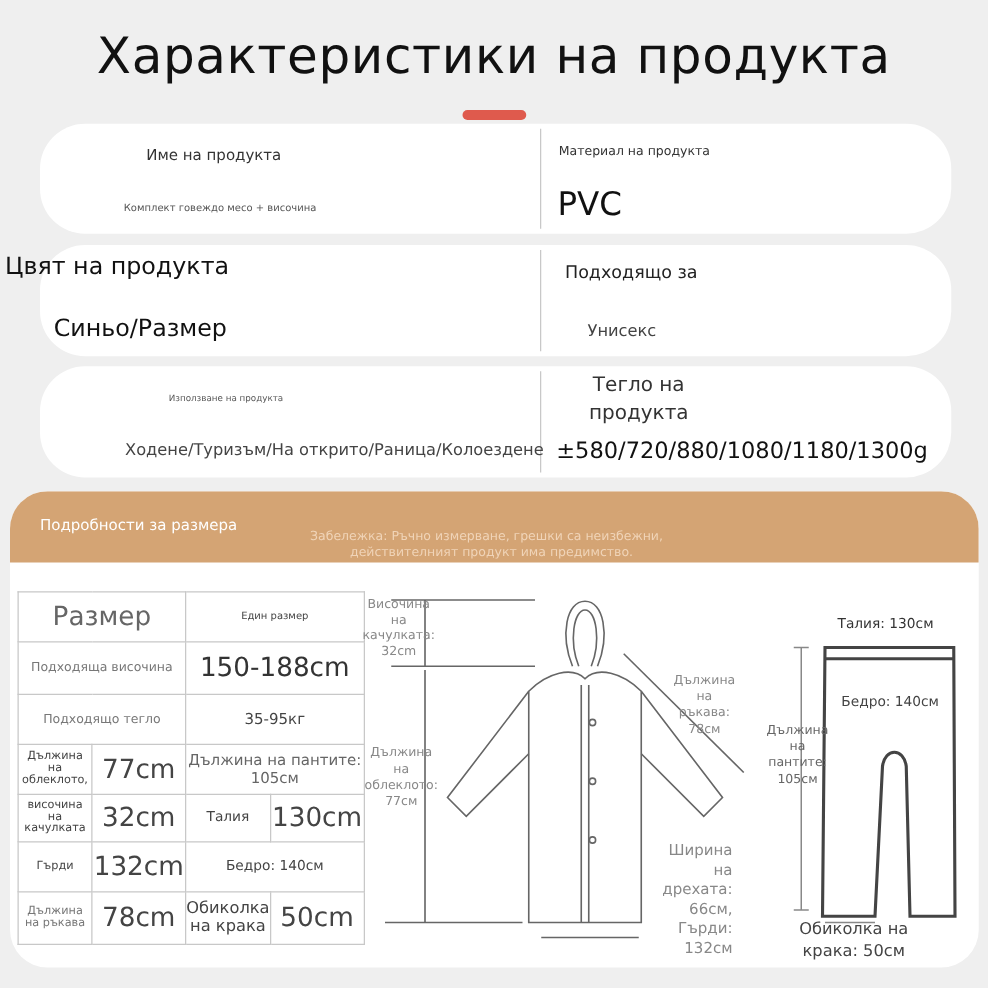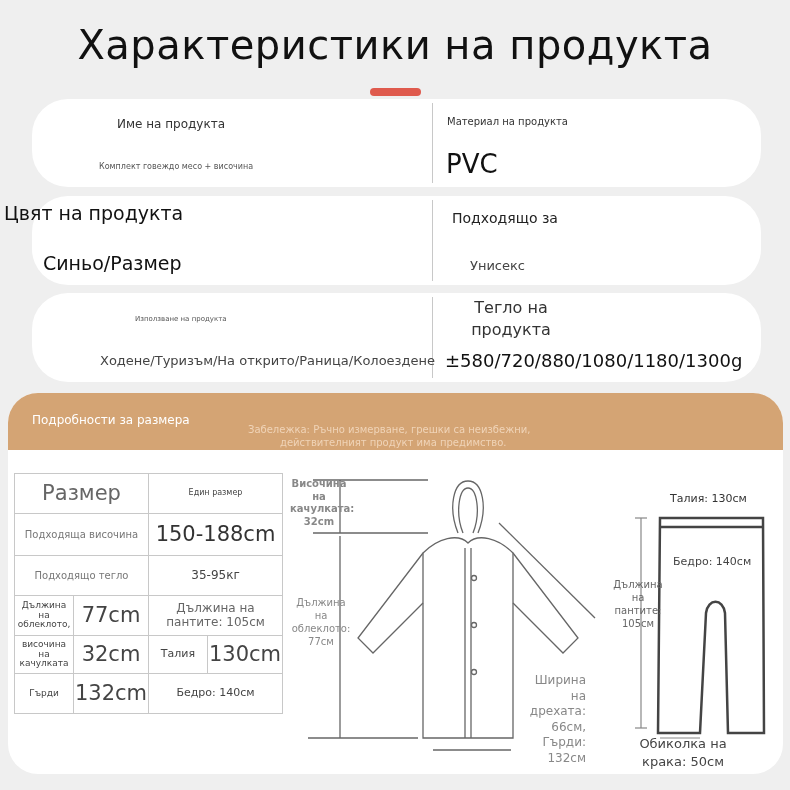--- a/index.html
+++ b/index.html
@@ -74,20 +74,26 @@
       <td style="font-size:9px;">височина на качулката</td>
       <td style="font-size:21px;">32cm</td>
       <td style="width:58px;font-size:11px;">Талия</td>
       <td style="width:74px;font-size:21px;">130cm</td>
     </tr>
     <tr style="height:40px;">
       <td style="font-size:9px;">Гърди</td>
       <td style="font-size:21px;">132cm</td>
       <td colspan="2" style="font-size:11px;">Бедро: 140см</td>
     </tr>
+    <tr style="height:42px;">
+      <td style="font-size:9px;color:#777;">Дължина на ръкава</td>
+      <td style="font-size:21px;">78cm</td>
+      <td style="font-size:13px;">Обиколка на крака</td>
+      <td style="font-size:21px;">50cm</td>
+    </tr>
   </tbody>
     </table>
 
   <svg style="position:absolute;left:285px;top:85px;" width="310" height="290" viewBox="0 0 310 290">
     <g fill="none" stroke="#666" stroke-width="1.3">
       <line x1="20" y1="2" x2="135" y2="2"></line>
       <line x1="20" y1="55" x2="135" y2="55"></line>
       <line x1="47" y1="2" x2="47" y2="55"></line>
       <line x1="47" y1="58" x2="47" y2="260"></line>
       <line x1="15" y1="260" x2="125" y2="260"></line>
@@ -98,21 +104,22 @@
       <line x1="178" y1="70" x2="178" y2="260"></line>
       <path d="M130 75 L65 160 L80 175 L130 125"></path>
       <path d="M220 75 L285 160 L270 175 L220 125"></path>
       <line x1="206" y1="45" x2="302" y2="140"></line>
       <line x1="140" y1="272" x2="218" y2="272"></line>
       <circle cx="181" cy="100" r="2.5"></circle>
       <circle cx="181" cy="147" r="2.5"></circle>
       <circle cx="181" cy="194" r="2.5"></circle>
     </g>
   </svg>
-  <div class="txt" style="left:282px;top:85px;width:58px;white-space:normal;text-align:center;font-size:10px;color:#888;line-height:1.25;font-weight:bold;">Височина на качулката: 32cm</div>
+  <div class="txt" style="left:282px;top:85px;width:58px;white-space:normal;text-align:center;font-size:10px;color:#888;line-height:1.25;">Височина на качулката: 32cm</div>
+  <div class="txt" style="left:528px;top:145px;width:55px;white-space:normal;text-align:center;font-size:10px;color:#888;line-height:1.3;">Дължина на ръкава: 78см</div>
   <div class="txt" style="left:281px;top:203px;width:64px;white-space:normal;text-align:center;font-size:10px;color:#888;line-height:1.3;">Дължина на облеклото: 77см</div>
   <div class="txt" style="left:510px;top:280px;width:68px;white-space:normal;text-align:right;font-size:12px;color:#888;line-height:1.3;">Ширина на дрехата: 66см, Гърди: 132см</div>
 
   <svg style="position:absolute;left:620px;top:110px;" width="150" height="240" viewBox="0 0 150 240">
     <g fill="none" stroke="#444" stroke-width="2.5">
       <path d="M32 15 L30 230 L72 230 L78 110 C80 95 95 95 97 110 L100 230 L136 230 L135 15 Z"></path>
       <line x1="32" y1="24" x2="135" y2="24"></line>
     </g>
     <g fill="none" stroke="#888" stroke-width="1.2">
       <line x1="13" y1="15" x2="13" y2="225"></line>

